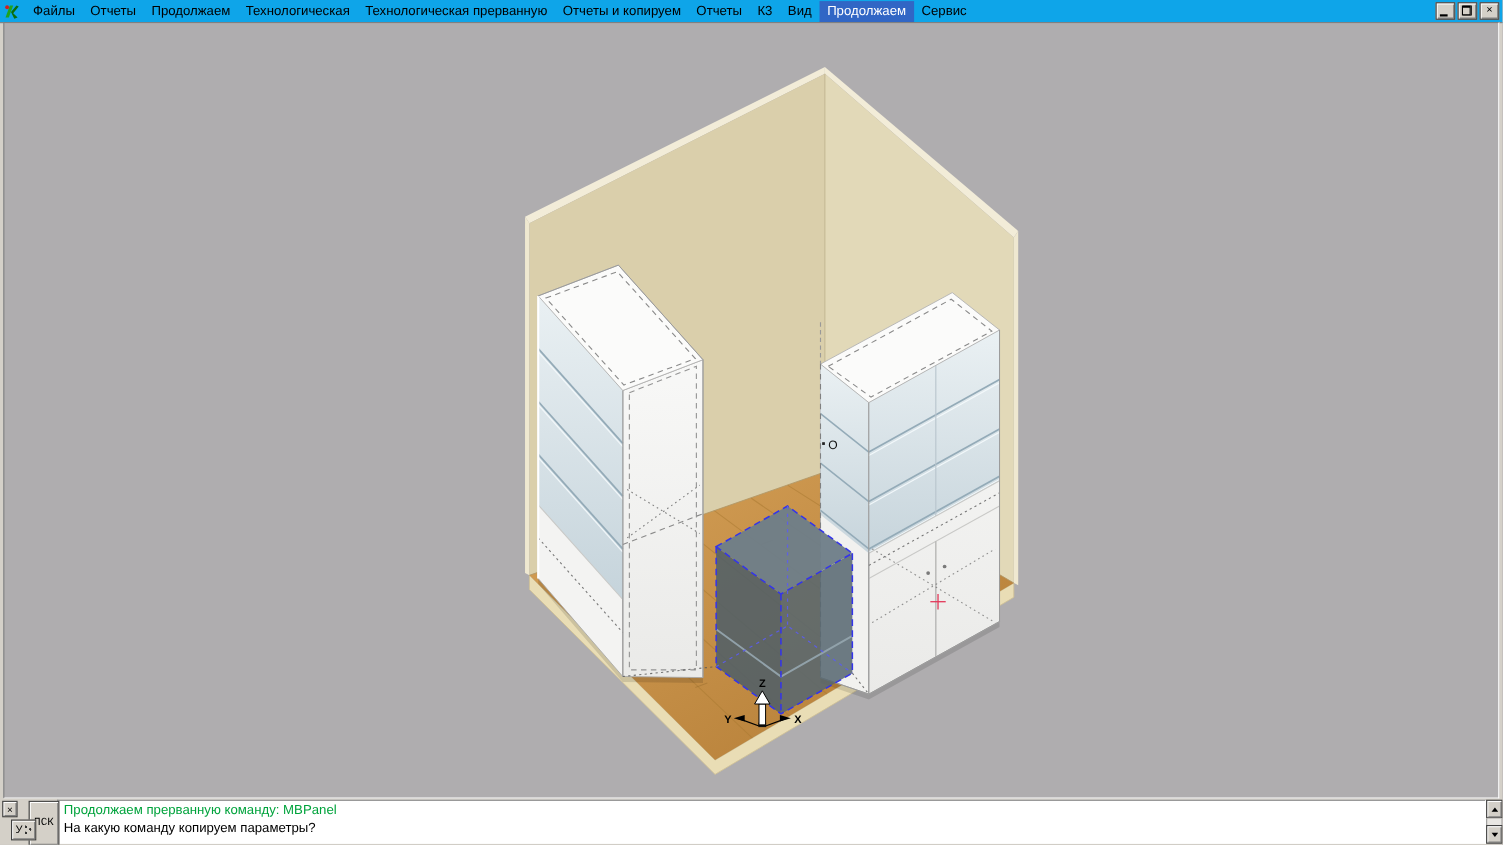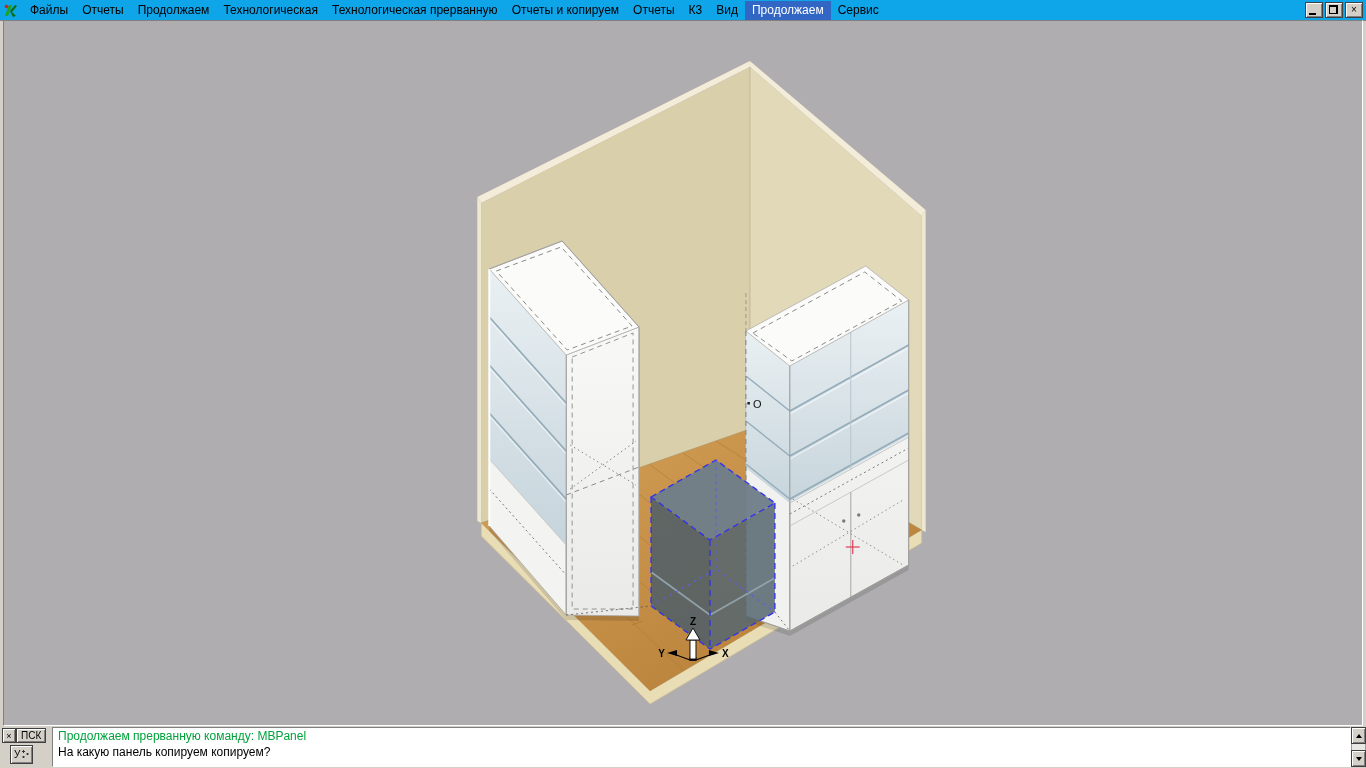--- a/index.html
+++ b/index.html
@@ -41,21 +41,21 @@
     position:absolute;left:0;right:0;bottom:0;height:42px;
     background:#d4d0c8;display:flex;align-items:stretch;
   }
   .cmd-left{width:52px;position:relative;flex:0 0 auto;}
   .tiny-btn{
     position:absolute;background:#d4d0c8;border:1px solid #404040;
     box-shadow:inset 1px 1px 0 #fff, inset -1px -1px 0 #808080;
     display:flex;align-items:center;justify-content:center;cursor:default;
   }
   .cmd-close{top:2px;left:2px;width:12px;height:13px;font-size:9px;}
-  .psk-btn{top:2px;left:16px;height:13px;padding:0 4px;font-size:10px;}
+  .psk-btn{top:2px;left:26px;height:13px;padding:13px 4px;font-size:10px;font-family:Liberation Mono, monospace;}
   .usk-btn{top:19px;left:10px;height:17px;padding:0 3px;font-size:10px;gap:2px;}
   .usk-dots{width:7px;height:9px;
     background-image:
       radial-gradient(circle at 1.5px 1.5px,#333 1px,transparent 1.2px),
       radial-gradient(circle at 5.5px 4px,#333 1px,transparent 1.2px),
       radial-gradient(circle at 1.5px 7px,#333 1px,transparent 1.2px);
   }
   .cmd-text{
     flex:1;background:#fff;margin:1px 0;
     border:1px solid;border-color:#808080 #fff #fff #808080;
@@ -279,21 +279,21 @@
   <div class="cmd-left">
     <span class="tiny-btn cmd-close">×</span>
     <span class="tiny-btn psk-btn">ПСК</span>
     <span class="tiny-btn usk-btn">
       <span>У</span>
       <span class="usk-dots"></span>
     </span>
   </div>
   <div class="cmd-text">
     <div class="cmd-line-green">Продолжаем прерванную команду: MBPanel</div>
-    <div class="cmd-line-black">На какую панель копируем копируем?</div>
+    <div class="cmd-line-black">На какую команду копируем параметры?</div>
   </div>
   <div class="scrollbar">
     <div class="sb-btn">
         <span class="tri-up"></span>
       </div>
     <div class="sb-track"></div>
     <div class="sb-btn">
         <span class="tri-down"></span>
       </div>
   </div>

